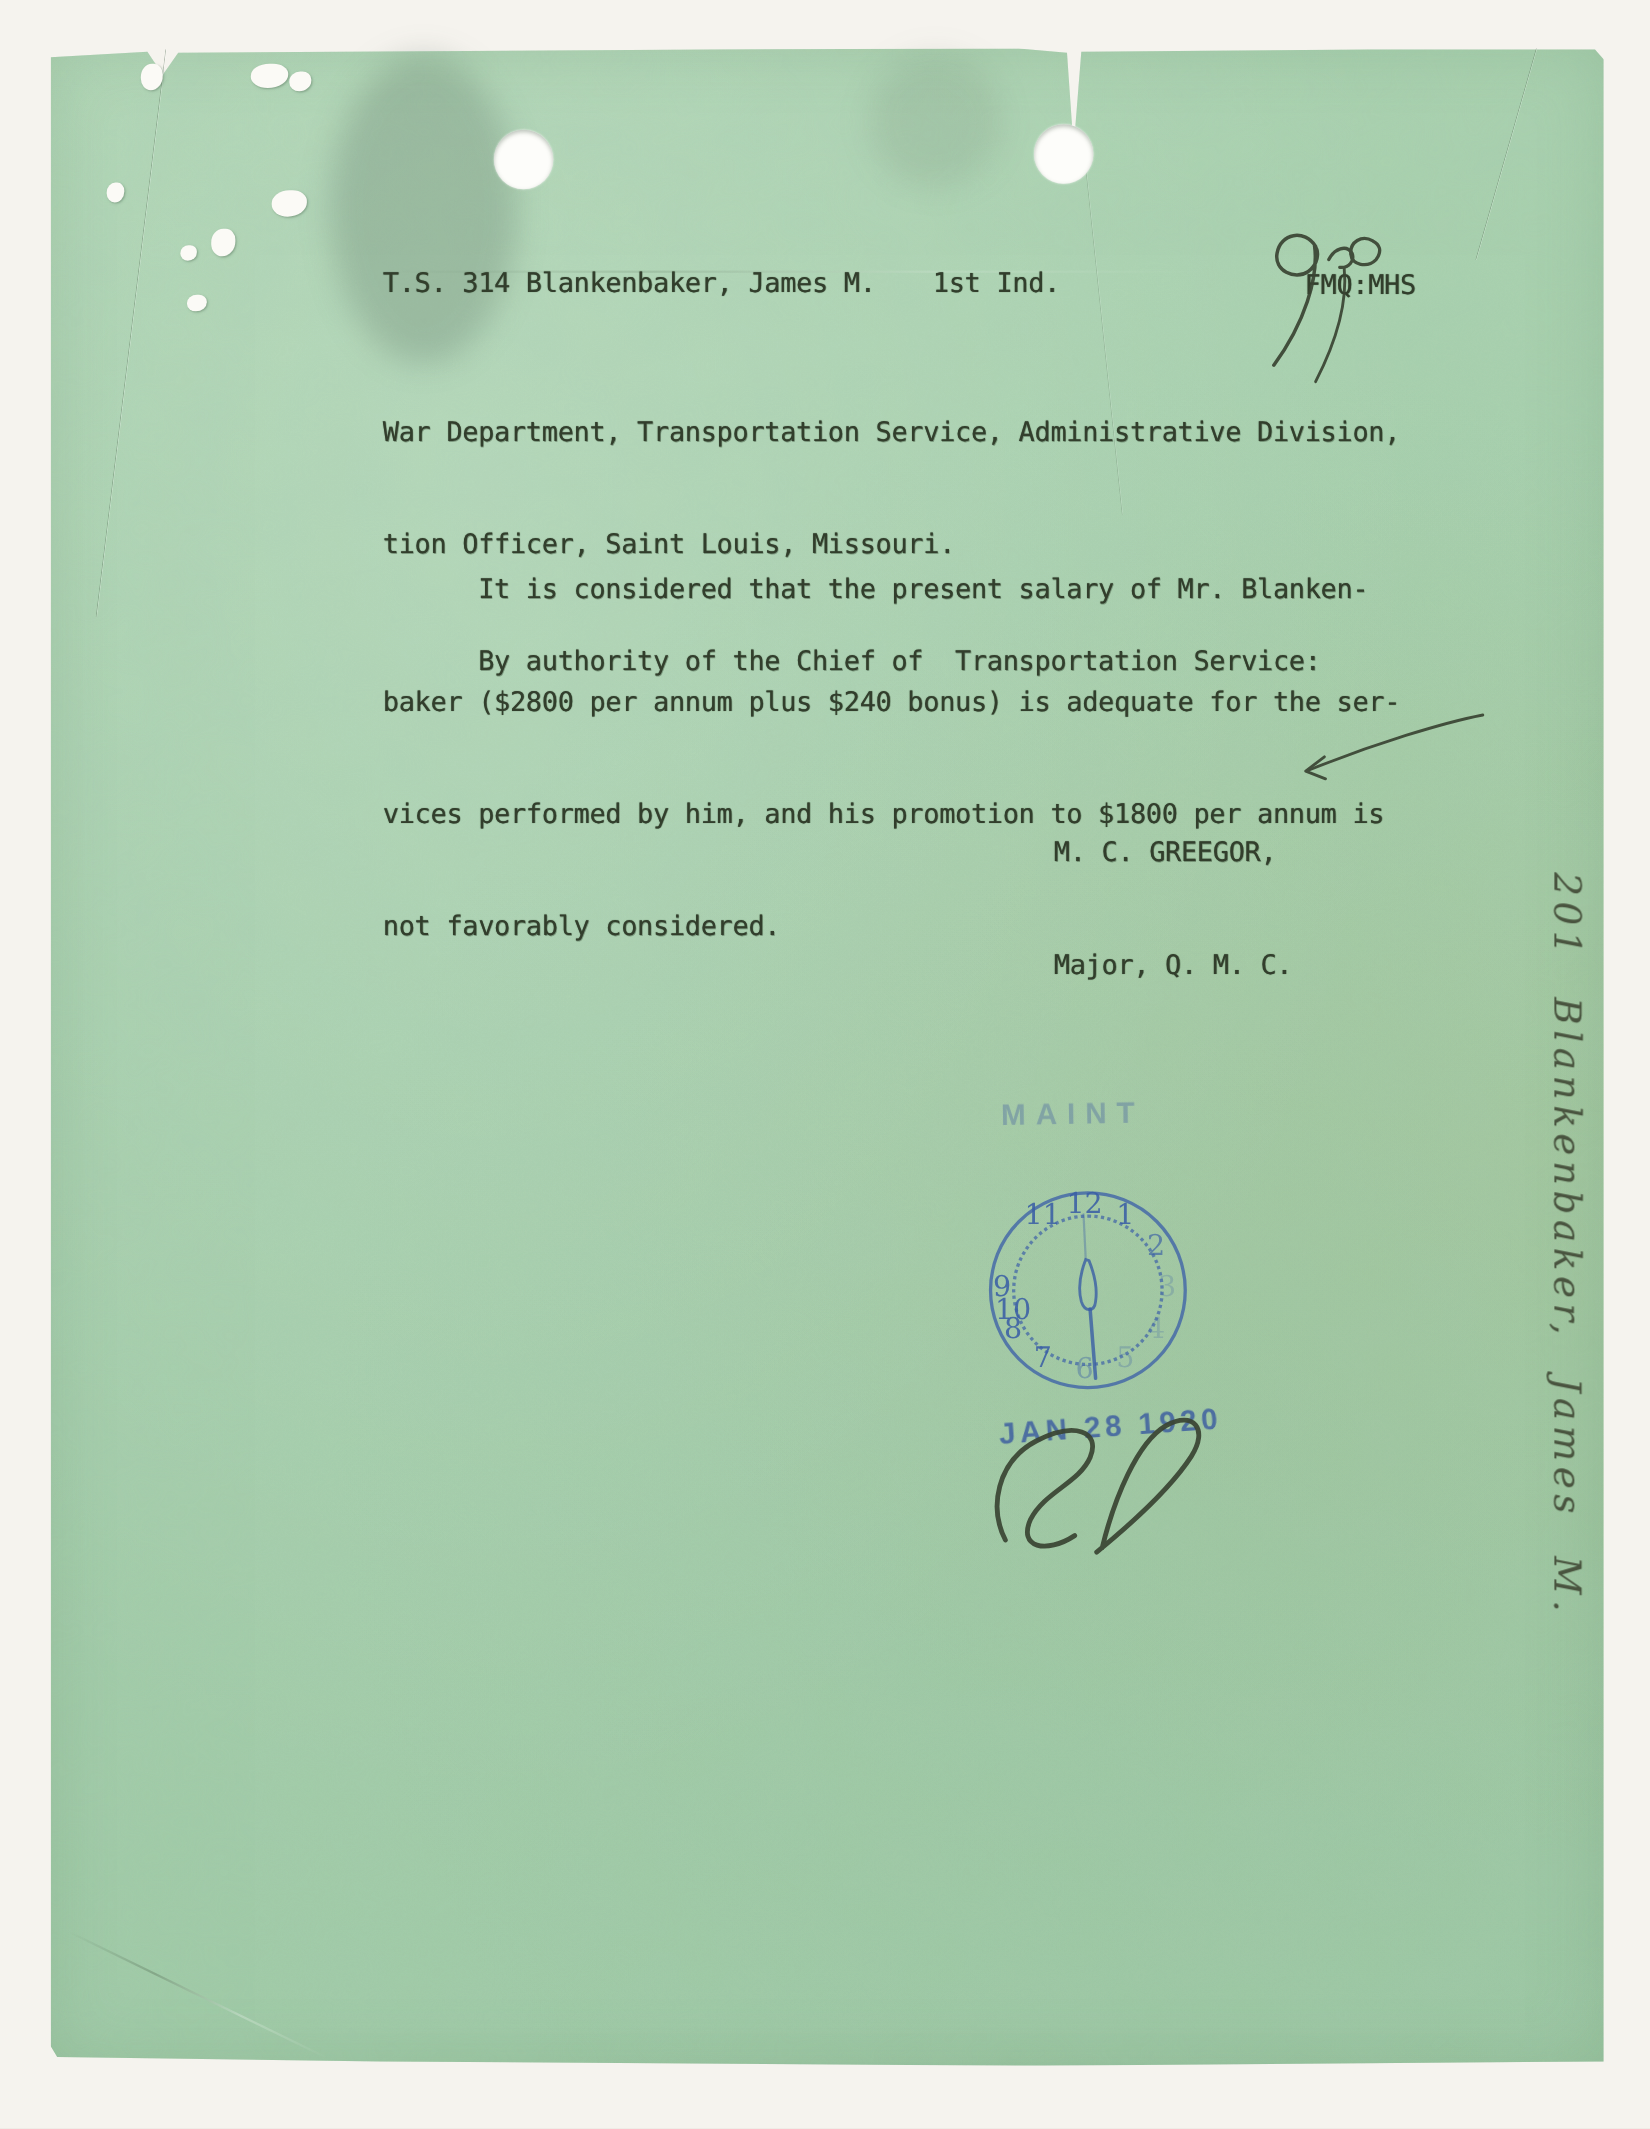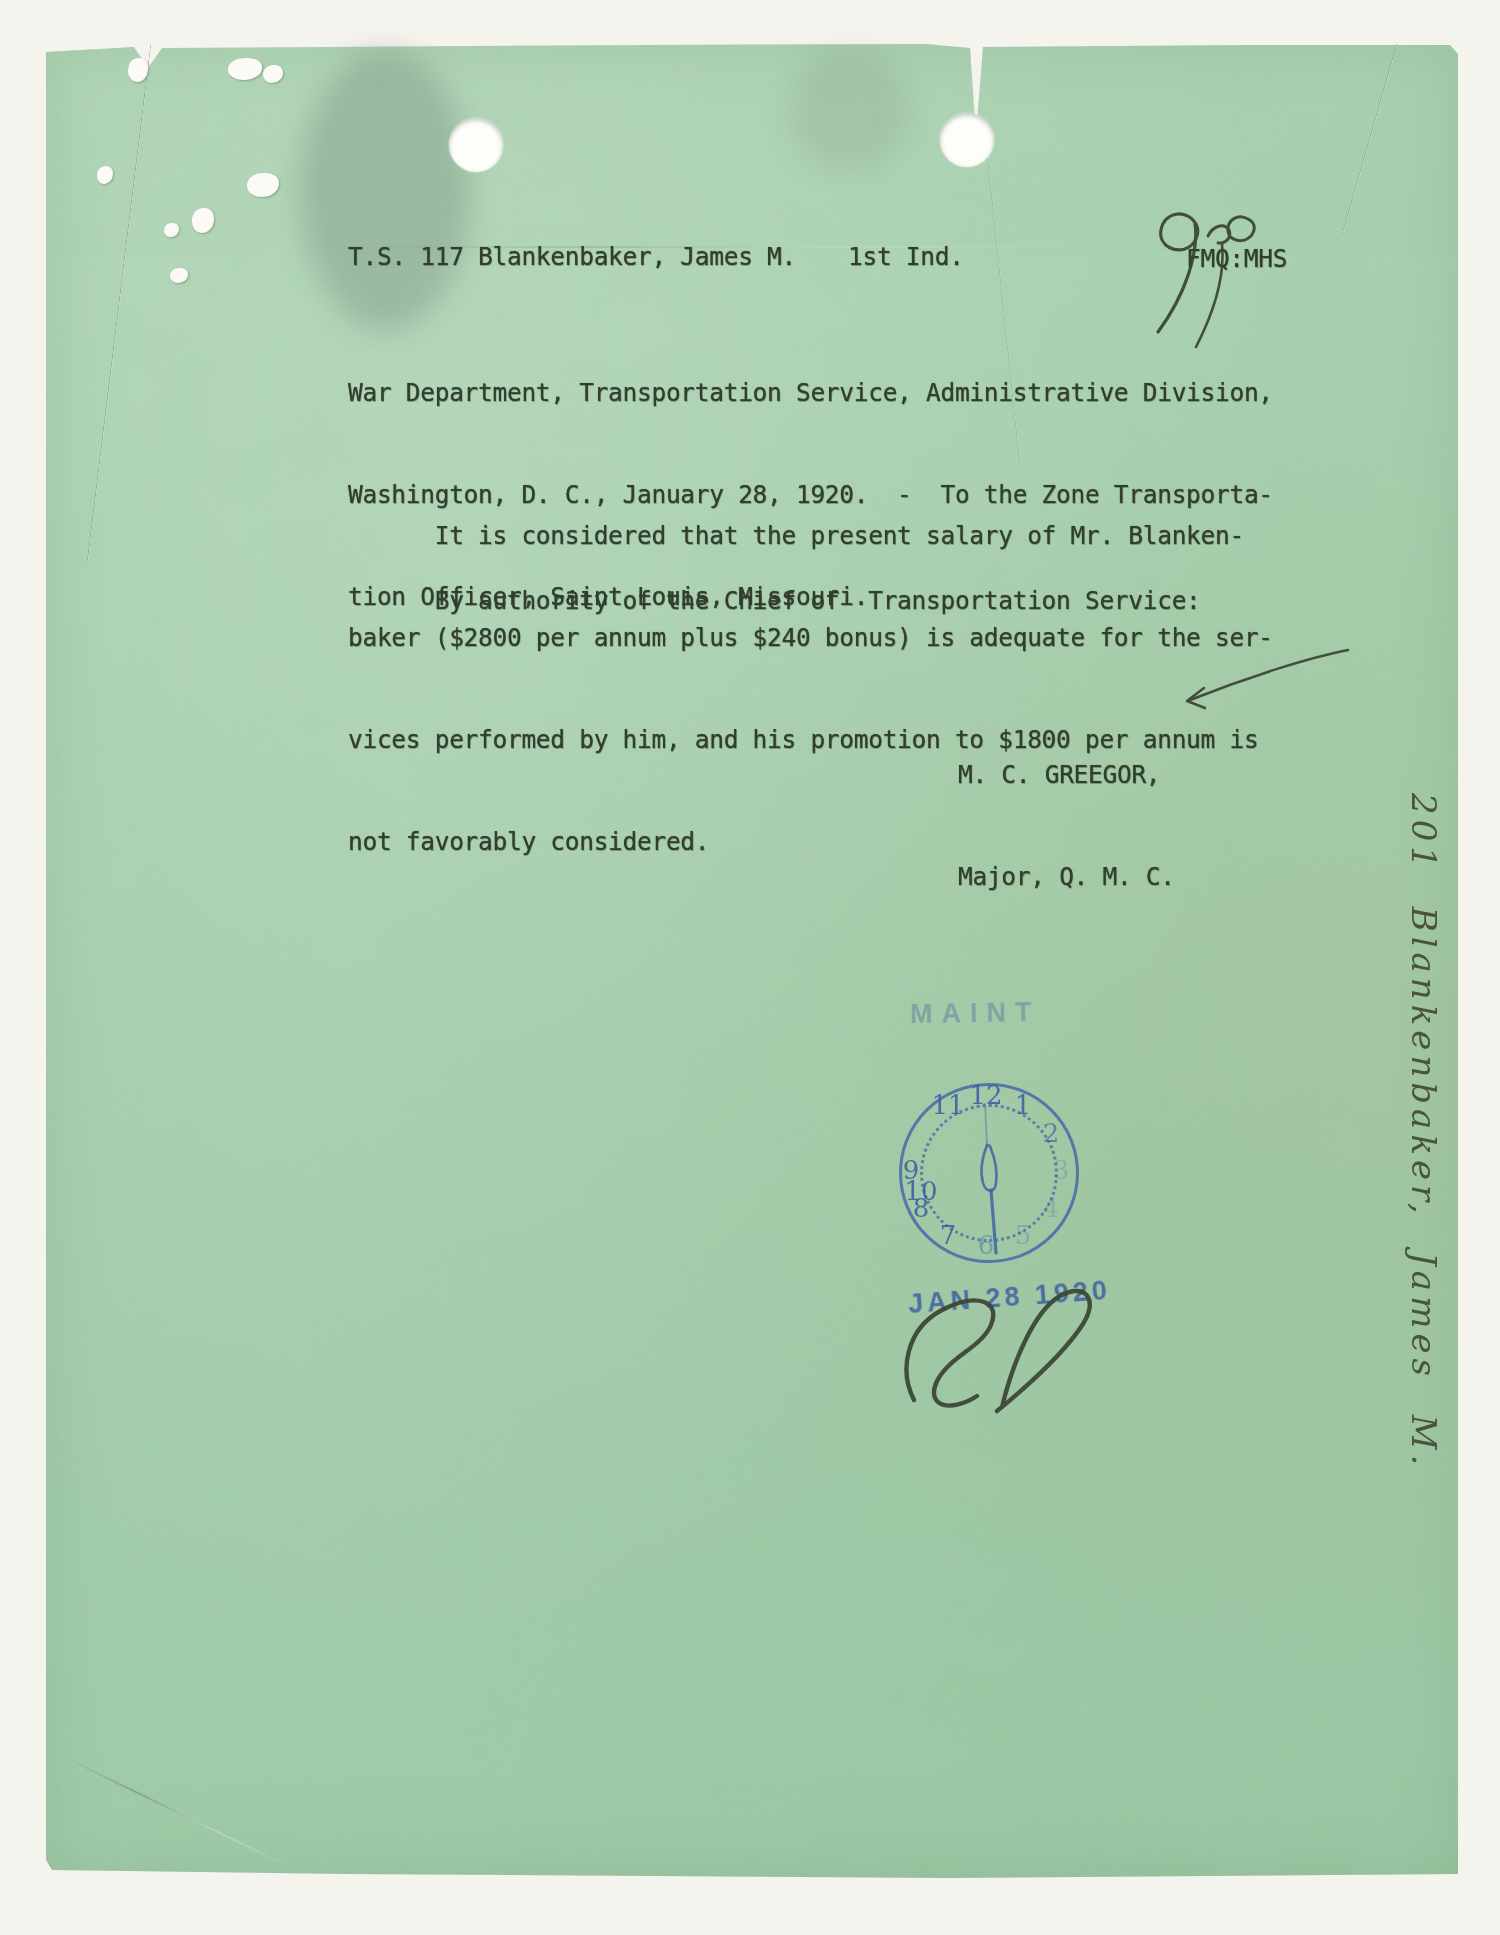--- a/index.html
+++ b/index.html
@@ -116,27 +116,26 @@
   <span class="clock-num" style="left:1051px;top:1208px;opacity:0.25;">4</span>
   <span class="clock-num" style="left:1023px;top:1235px;opacity:0.3;">5</span>
   <span class="clock-num" style="left:986px;top:1245px;opacity:0.45;">6</span>
   <span class="clock-num" style="left:948px;top:1235px;">7</span>
   <span class="clock-num" style="left:921px;top:1208px;">8</span>
   <span class="clock-num" style="left:911px;top:1170px;">9</span>
   <span class="clock-num" style="left:921px;top:1191px;">10</span>
   <span class="clock-num" style="left:948px;top:1105px;">11</span>
   <div class="stamp-date">JAN 28 1920</div>
 
-  <span class="typed" style="left:348px;top:240px;">T.S. 117 Blankenbaker, James M.</span>
+  <span class="typed" style="left:348px;top:240px;">T.S. 314 Blankenbaker, James M.</span>
   <span class="typed" style="left:848px;top:240px;">1st Ind.</span>
   <span class="typed" style="left:1186px;top:242px;">FMQ:MHS</span>
 
   <div class="typed" style="left:348px;top:308px;">
     <div>War Department, Transportation Service, Administrative Division,</div>
-    <div>Washington, D. C., January 28, 1920.  -  To the Zone Transporta-</div>
     <div>tion Officer, Saint Louis, Missouri.</div>
   </div>
 
   <div class="typed" style="left:348px;top:451px;">
     <div>      It is considered that the present salary of Mr. Blanken-</div>
     <div>baker ($2800 per annum plus $240 bonus) is adequate for the ser-</div>
     <div>vices performed by him, and his promotion to $1800 per annum is</div>
     <div>not favorably considered.</div>
   </div>
 

